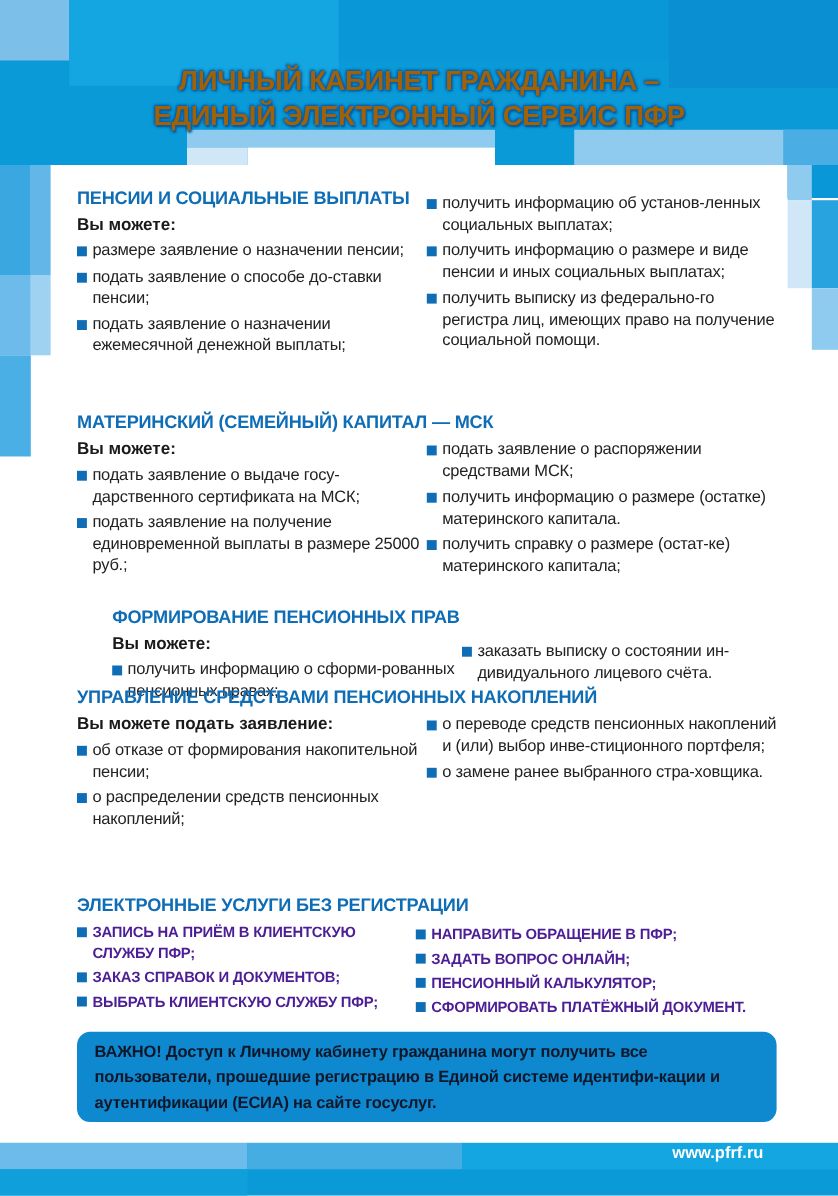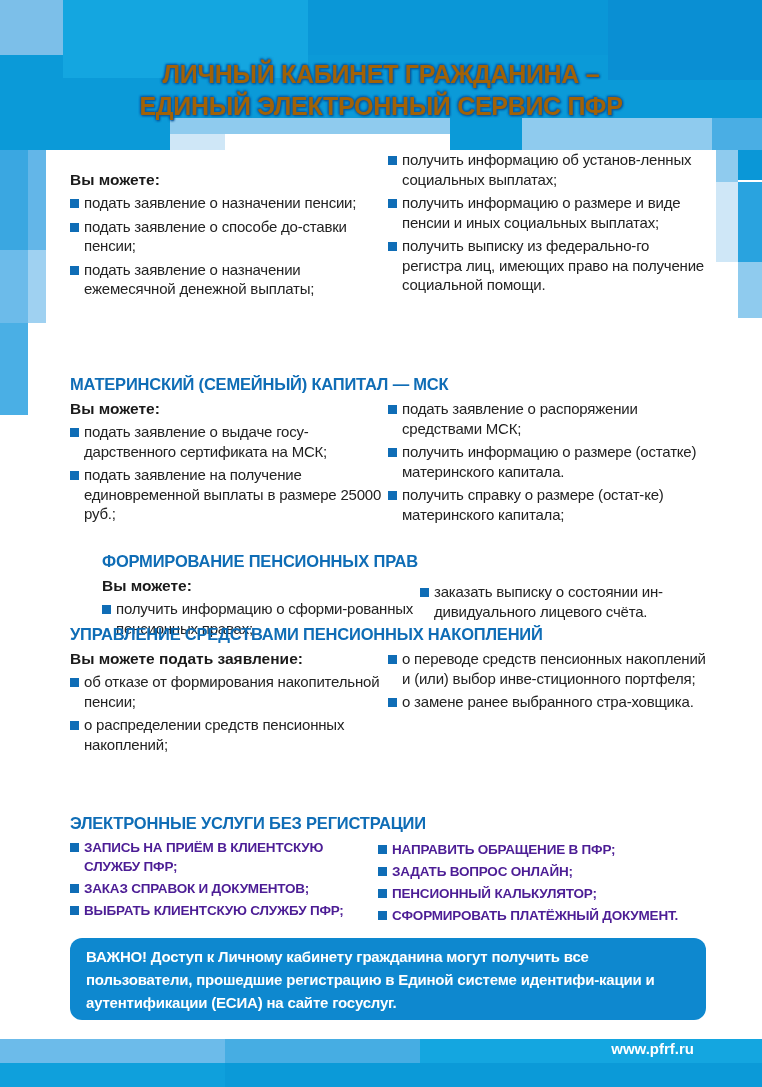--- a/index.html
+++ b/index.html
@@ -27,21 +27,21 @@
   .col-r { width: 322px; }
   .you-can { font-weight: bold; font-size: 15.5px; color: #1a1a1a; line-height: 20px; margin-bottom: 3px; }
   .item { position: relative; padding-left: 14px; font-size: 15px; line-height: 19.5px; color: #222; margin-bottom: 4px; letter-spacing: -0.2px; }
   .bullet { position: absolute; left: 0; top: 6px; width: 9px; height: 9px; background: #0f6db6; }
   .svc .item { font-weight: bold; font-size: 13.5px; color: #4c1d95; letter-spacing: -0.2px; margin-bottom: 3px; line-height: 19px; }
   .svc .bullet { top: 5px; }
   .important {
     position: absolute; left: 70px; top: 938px; width: 636px; height: 82px;
     background: #0e88cf; border-radius: 12px; box-sizing: border-box;
     padding: 7px 14px 0 16px;
-    color: #ffffff; font-weight: bold; font-size: 15px; line-height: 23px; letter-spacing: -0.2px;
+    color: #0f172a; font-weight: bold; font-size: 15px; line-height: 23px; letter-spacing: -0.2px;
   }
   .footer-url { position: absolute; right: 68px; top: 1040px; color: #fff; font-weight: bold; font-size: 15px; }
 </style>
 </head>
 <body>
 
 <div>
   <div class="tile" style="left:0;top:0;width:762px;height:150px;background:#0b9ad8;"></div>
   <div class="tile" style="left:0;top:0;width:63px;height:55px;background:#7cbfe9;"></div>
   <div class="tile" style="left:63px;top:0;width:245px;height:78px;background:#14a6e0;"></div>
@@ -65,24 +65,25 @@
 <div class="tile" style="left:716px;top:182px;width:22px;height:80px;background:#cfe7f7;"></div>
 <div class="tile" style="left:738px;top:182px;width:24px;height:80px;background:#29a3df;"></div>
 <div class="tile" style="left:738px;top:262px;width:24px;height:56px;background:#8fcbee;"></div>
 
 <div class="hdr-title">
   <div>ЛИЧНЫЙ КАБИНЕТ ГРАЖДАНИНА –</div>
   <div>ЕДИНЫЙ ЭЛЕКТРОННЫЙ СЕРВИС ПФР</div>
 </div>
 
 <div class="content" style="top:170px;">
+  <div class="sec-title">ПЕНСИИ И СОЦИАЛЬНЫЕ ВЫПЛАТЫ</div>
   <div class="cols">
     <div class="col-l">
       <div class="you-can">Вы можете:</div>
-      <div class="item"><span class="bullet"></span><span>подать заявление о назначении пенсии;</span></div>
+      <div class="item"><span class="bullet"></span><span>размере заявление о назначении пенсии;</span></div>
       <div class="item"><span class="bullet"></span><span>подать заявление о способе до-ставки пенсии;</span></div>
       <div class="item"><span class="bullet"></span><span>подать заявление о назначении ежемесячной денежной выплаты;</span></div>
     </div>
     <div class="col-r" style="margin-top:-20px;">
       <div class="item"><span class="bullet"></span><span>получить информацию об установ-ленных социальных выплатах;</span></div>
       <div class="item"><span class="bullet"></span><span>получить информацию о размере и виде пенсии и иных социальных выплатах;</span></div>
       <div class="item"><span class="bullet"></span><span>получить выписку из федерально-го регистра лиц, имеющих право на получение социальной помощи.</span></div>
     </div>
   </div>
 </div>

